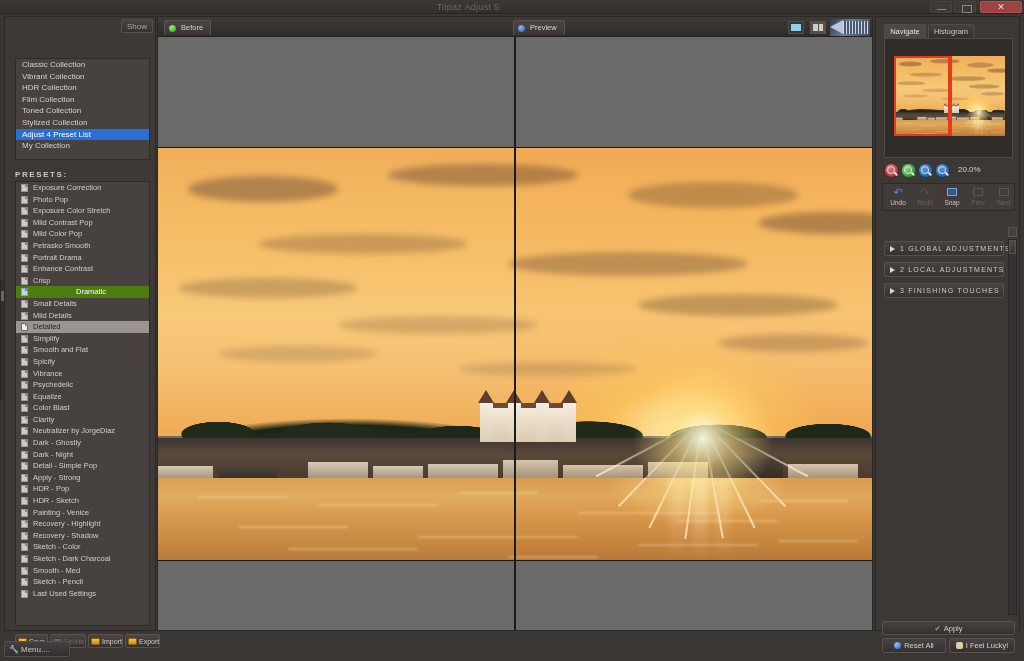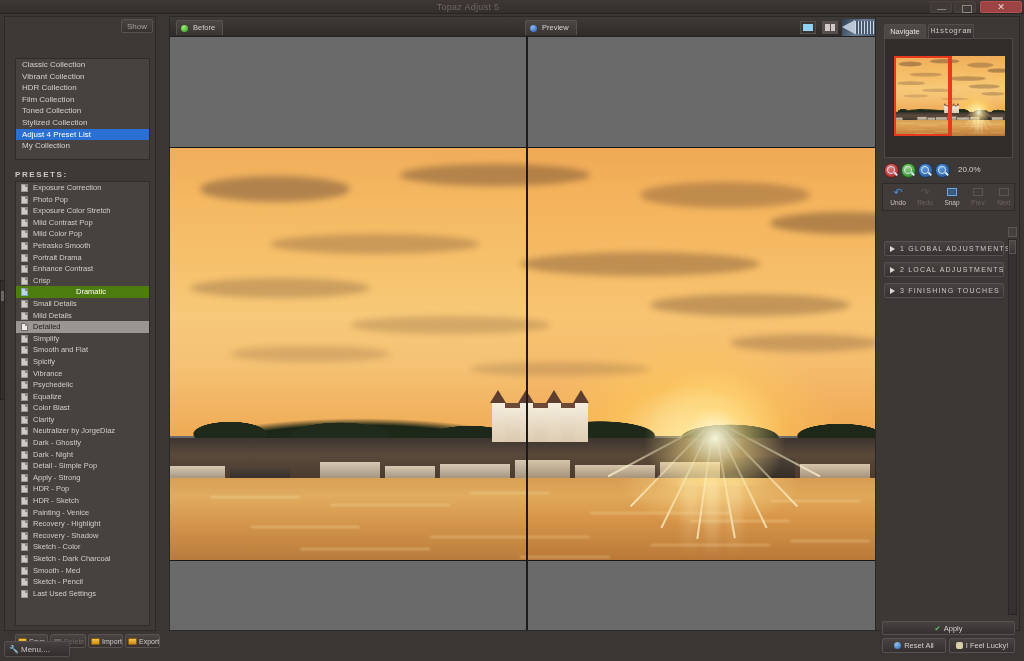--- a/index.html
+++ b/index.html
@@ -137,21 +137,21 @@
     color: #cdc7c2; font-size: 8px; line-height: 15px; padding-left: 16px;
     cursor: pointer;
   }
   #menu-btn .wrench {
     position: absolute; left: 4px; top: 4px; width: 8px; height: 8px;
     color: #d9d4cf; font-size: 8px; line-height: 8px;
   }
 
   
   #center {
-    position: absolute; left: 169px; top: 16px; width: 716px; height: 615px;
+    position: absolute; left: 157px; top: 16px; width: 716px; height: 615px;
     background: #a21caf;
     border: 1px solid #2b2926;
   }
   #center-topbar {
     position: absolute; left: 0; top: 0; width: 714px; height: 20px;
     background: linear-gradient(#3e3a37, #2f2b29);
     border-bottom: 1px solid #242120;
   }
   .view-tab {
     position: absolute; top: 3px; height: 15px;
@@ -323,21 +323,21 @@
   }
   .rtab {
     position: absolute; top: 7px; height: 14px;
     background: linear-gradient(#46403d, #343030);
     border: 1px solid #544e4b; border-bottom: none;
     border-radius: 2px 2px 0 0;
     font-size: 7.5px; color: #cbc5c0; line-height: 13px;
     text-align: center; cursor: pointer;
   }
   #rtab-navigate { left: 8px; width: 42px; background: #4e4845; color: #e6e1dc; }
-  #rtab-histogram { left: 52px; width: 46px; font-family: Liberation Mono, monospace; }
+  #rtab-histogram { left: 52px; width: 46px; }
   #nav-box {
     position: absolute; left: 8px; top: 21px; width: 129px; height: 120px;
     background: #2f2c2a; border: 1px solid #4f4946;
   }
   #nav-thumb {
     position: absolute; left: 9px; top: 17px; width: 111px; height: 80px;
     overflow: hidden;
   }
   #nav-thumb-inner {
     position: absolute; left: 0; top: 0; width: 714px; height: 412px;

